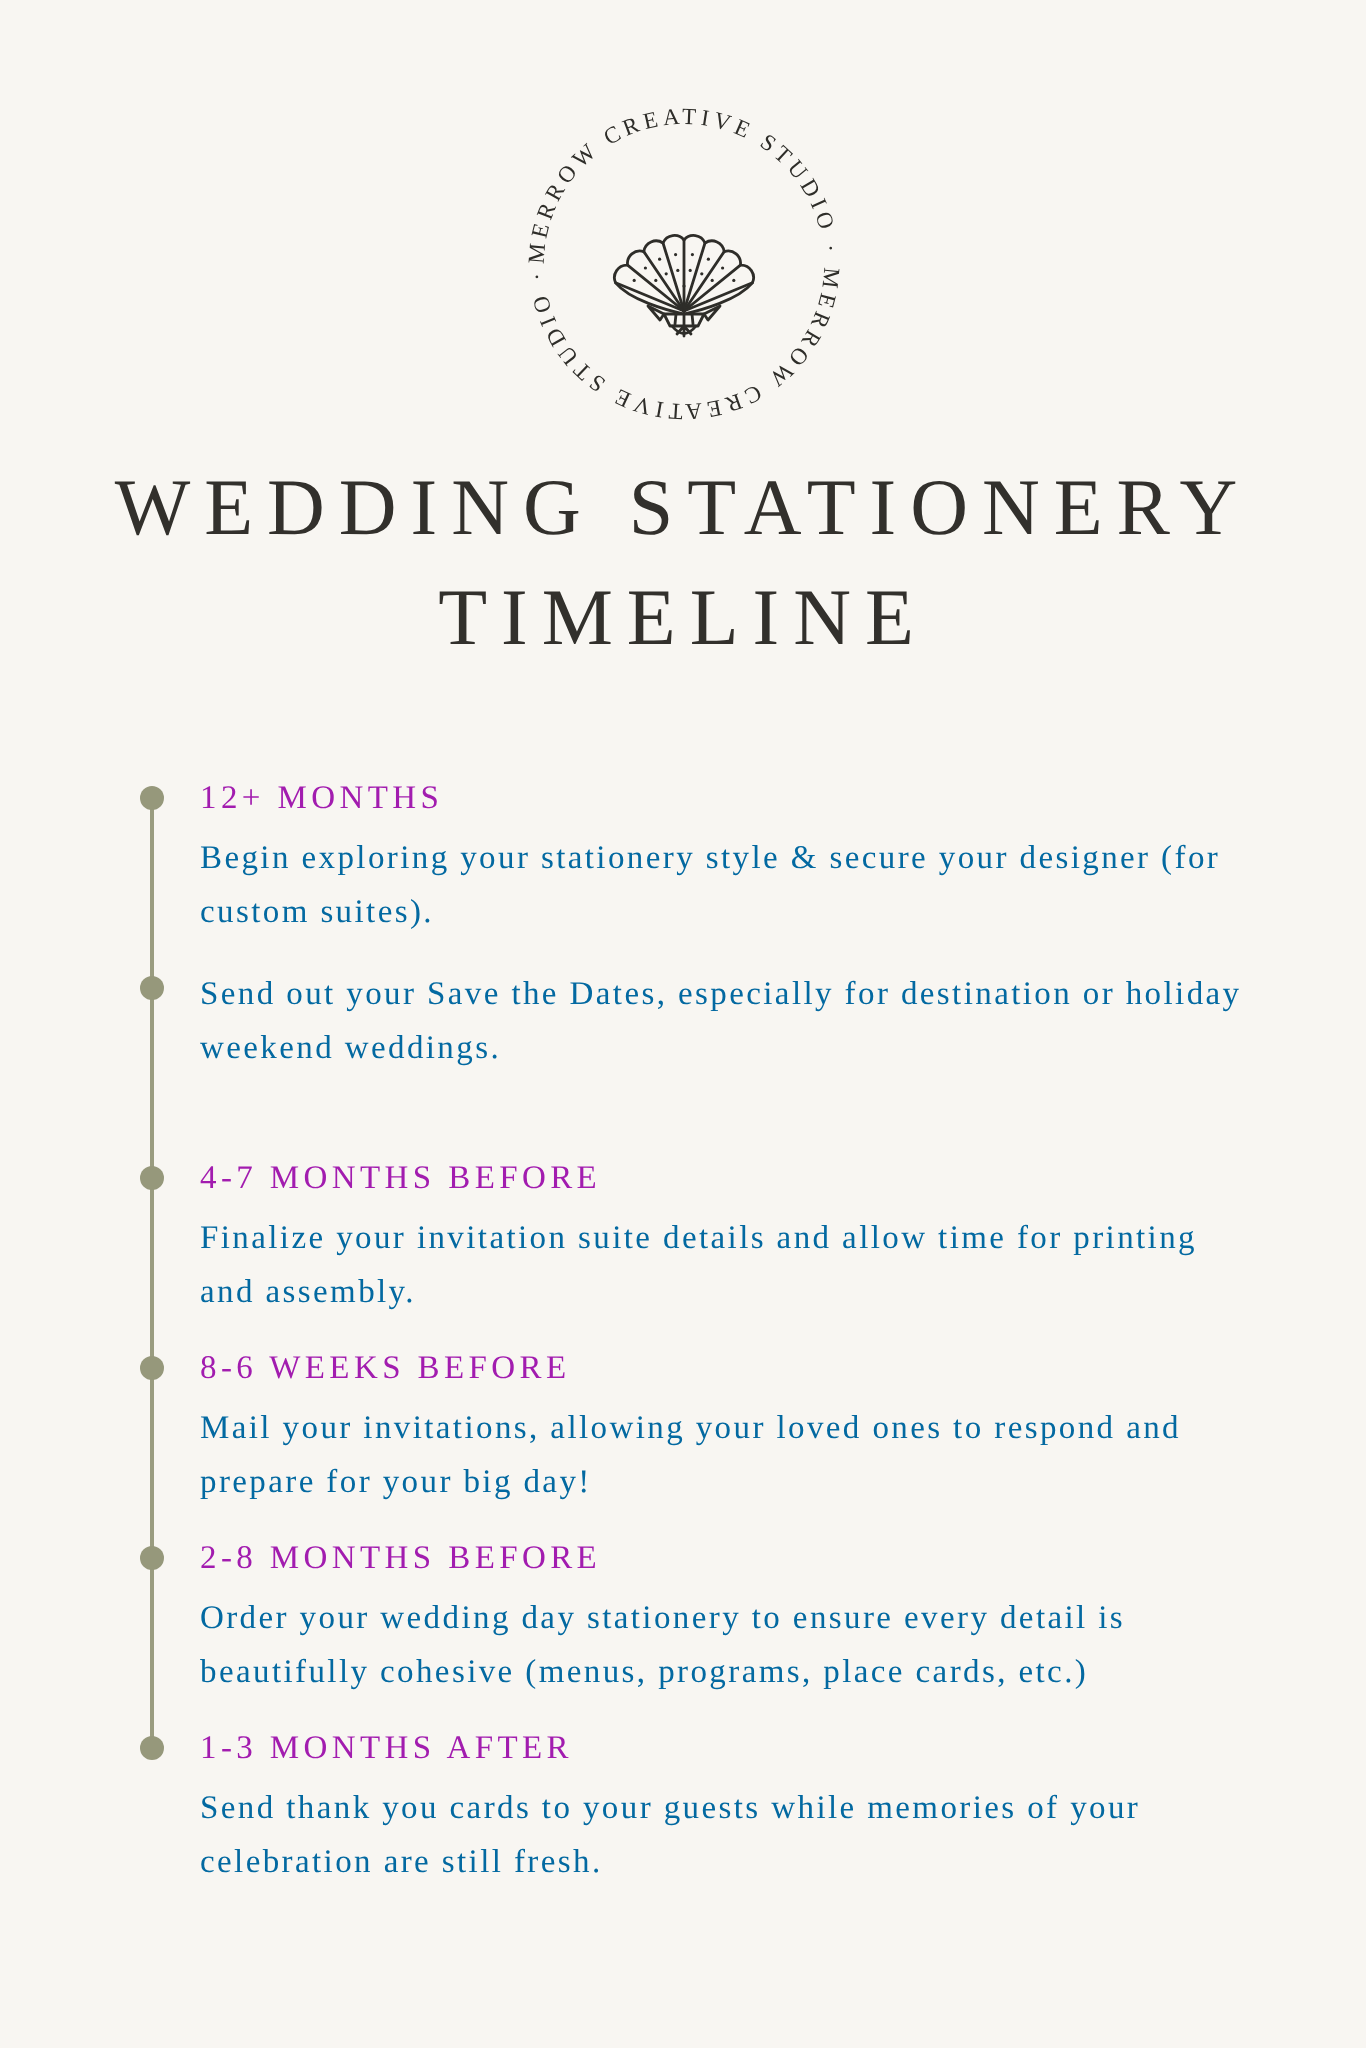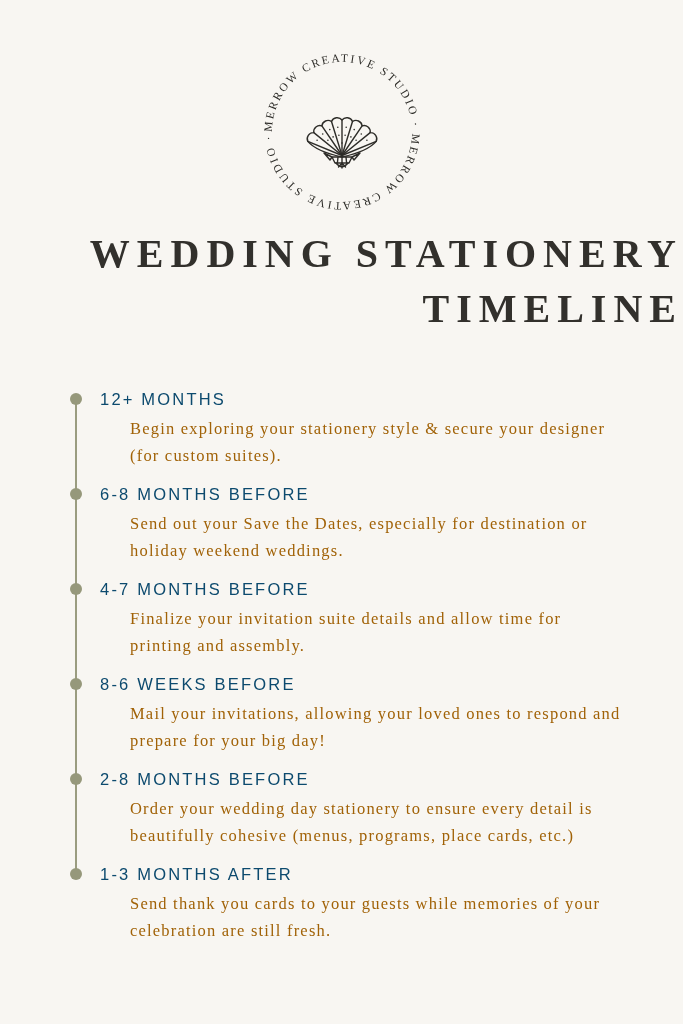--- a/index.html
+++ b/index.html
@@ -29,23 +29,23 @@
   .logo .ring-text {
     font-family: "Liberation Serif", serif;
     font-size: 11.5px;
     letter-spacing: 1px;
     fill: #2E2D29;
   }
 
   
   .title {
     margin-top: 14px;
-    text-align: right;
-    font-family: "Liberation Serif", serif;
-    font-weight: 700;
+    text-align: center;
+    font-family: "Liberation Serif", serif;
+    font-weight: 400;
     color: #32302C;
   }
   .title .line {
     display: block;
     font-size: 40px;
     line-height: 55px;
     letter-spacing: 7px;
   }
 
   
@@ -69,35 +69,34 @@
   .entry-dot {
     position: absolute;
     left: 10px;
     top: 5px;
     width: 12px;
     height: 12px;
     border-radius: 50%;
     background: #96987B;
   }
   .entry-heading {
-    font-family: Liberation Sans, sans-serif;
+    font-family: Liberation Serif, serif;
     font-size: 16.5px;
     line-height: 22px;
     letter-spacing: 2.2px;
-    color: #0c4a6e;
+    color: #a21caf;
     margin-bottom: 5px;
   }
   .entry-desc {
     font-family: "Liberation Serif", serif;
     font-size: 16.5px;
     line-height: 27px;
     letter-spacing: 1.2px;
-    color: #a16207;
+    color: #0369a1;
     max-width: 522px;
-    margin-left: 30px;
   }
 </style>
 </head>
 <body>
 
 <div class="page">
 
   <div class="logo">
     <svg viewBox="0 0 160 160">
       <defs>
@@ -169,21 +168,20 @@
     <div class="timeline-line"></div>
 
     <div class="entry">
       <span class="entry-dot"></span>
       <div class="entry-heading">12+ MONTHS</div>
       <div class="entry-desc">Begin exploring your stationery style &amp; secure your designer (for custom suites).</div>
     </div>
 
     <div class="entry">
       <span class="entry-dot"></span>
-      <div class="entry-heading">6-8 MONTHS BEFORE</div>
       <div class="entry-desc">Send out your Save the Dates, especially for destination or holiday weekend weddings.</div>
     </div>
 
     <div class="entry">
       <span class="entry-dot"></span>
       <div class="entry-heading">4-7 MONTHS BEFORE</div>
       <div class="entry-desc">Finalize your invitation suite details and allow time for printing and assembly.</div>
     </div>
 
     <div class="entry">

